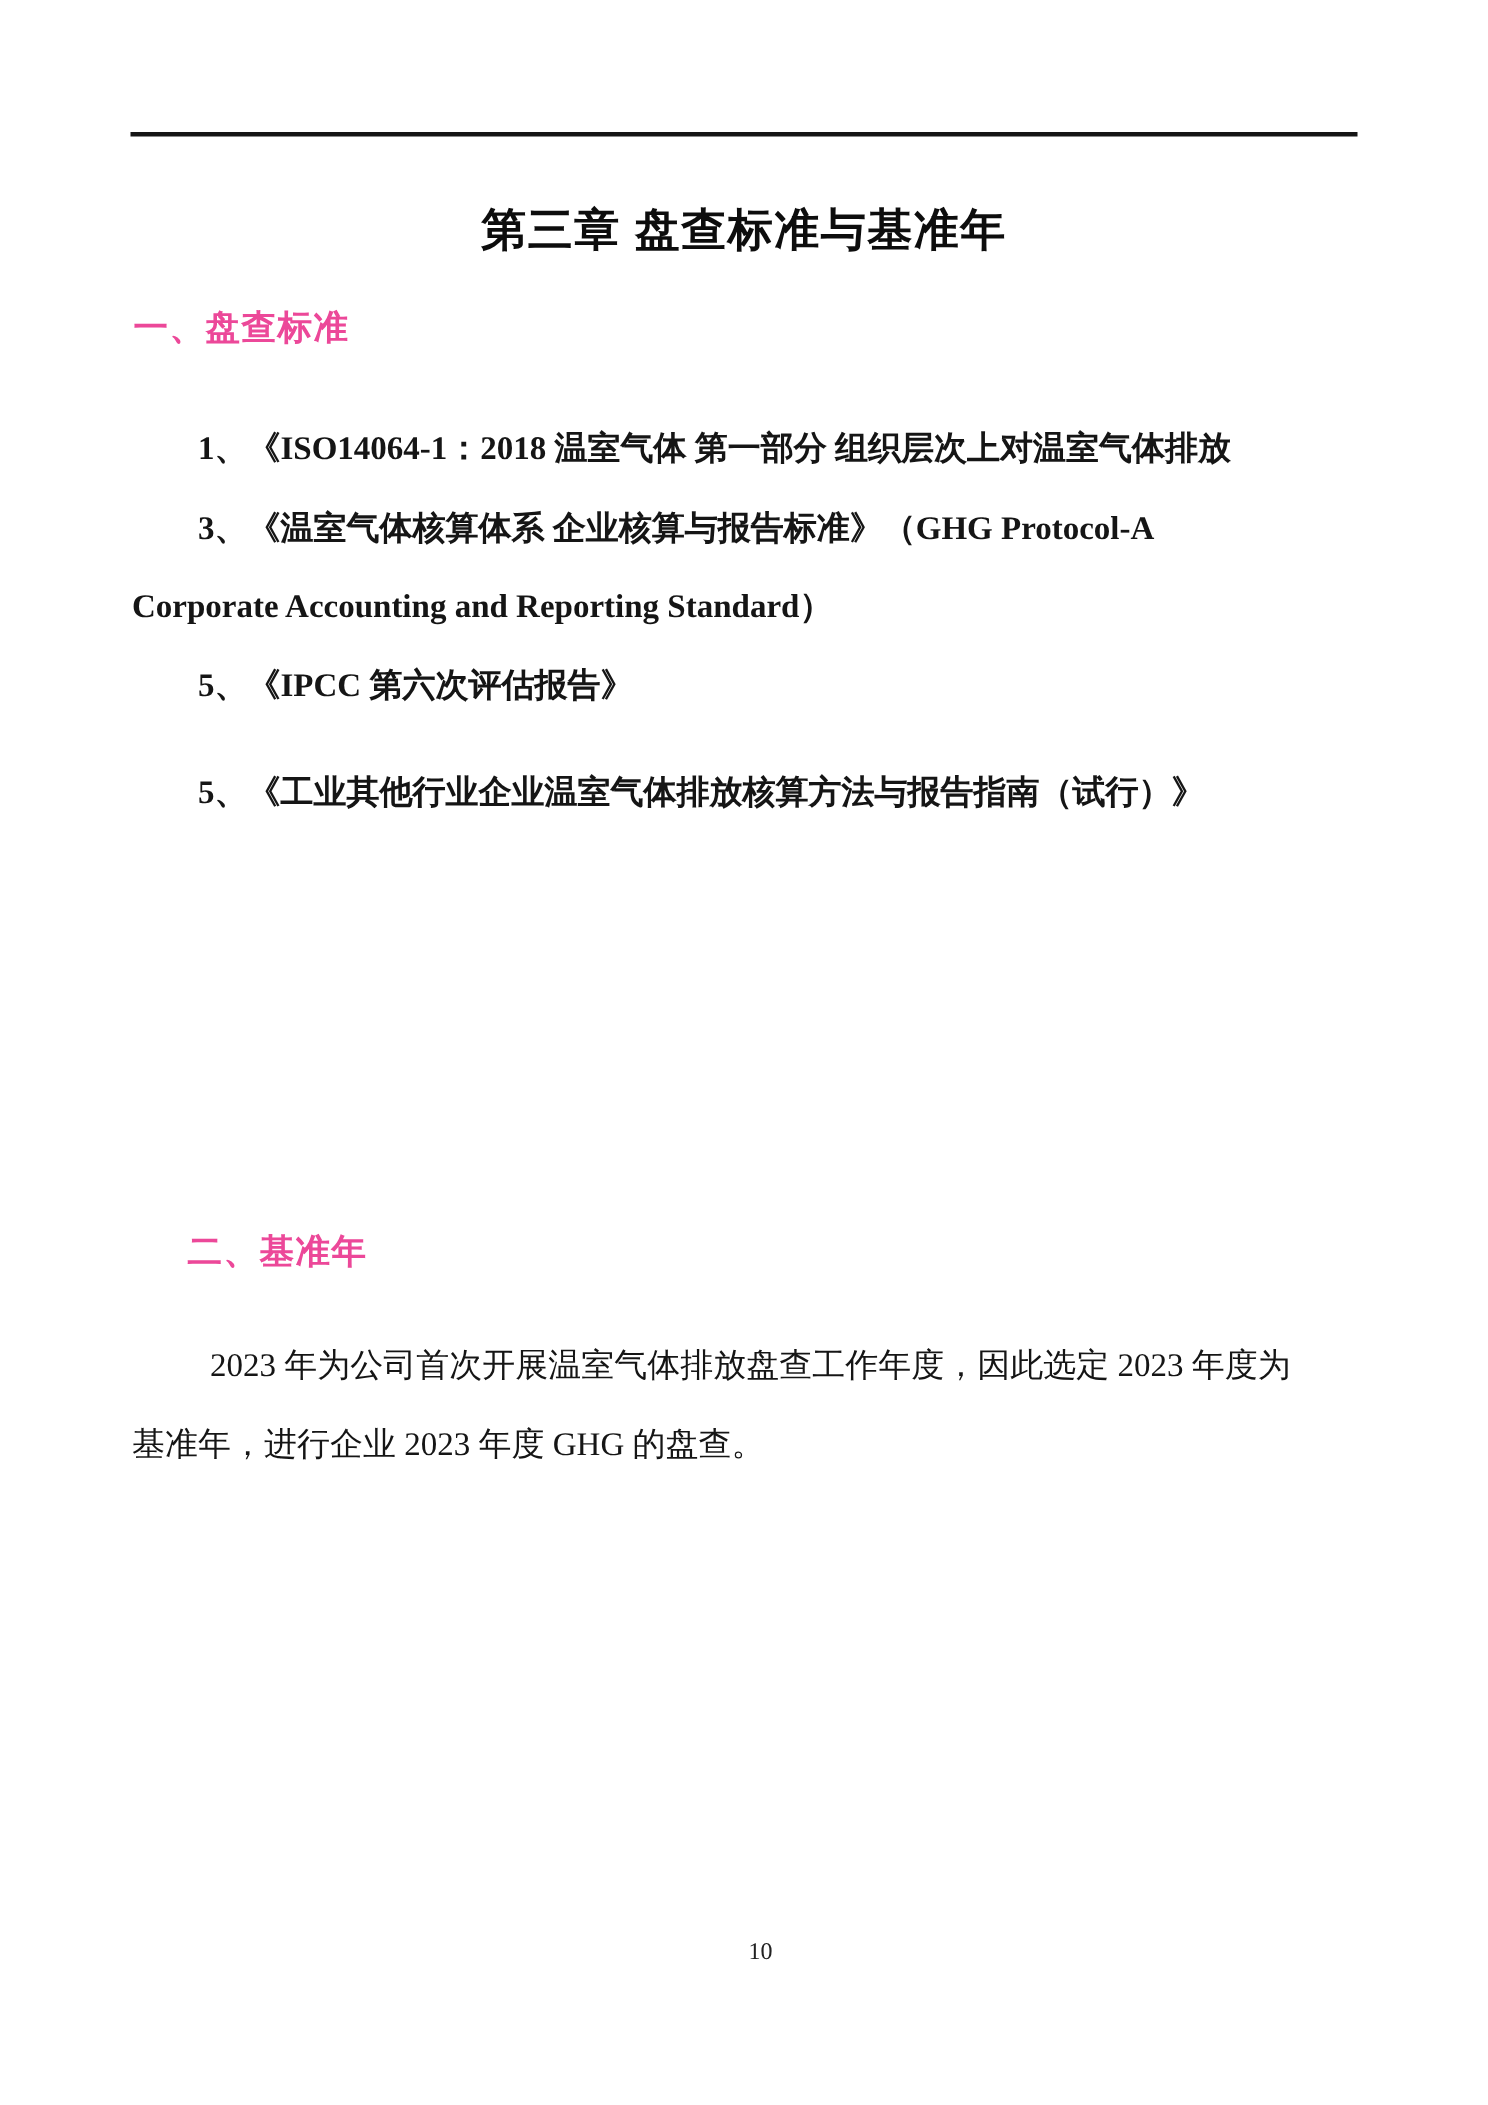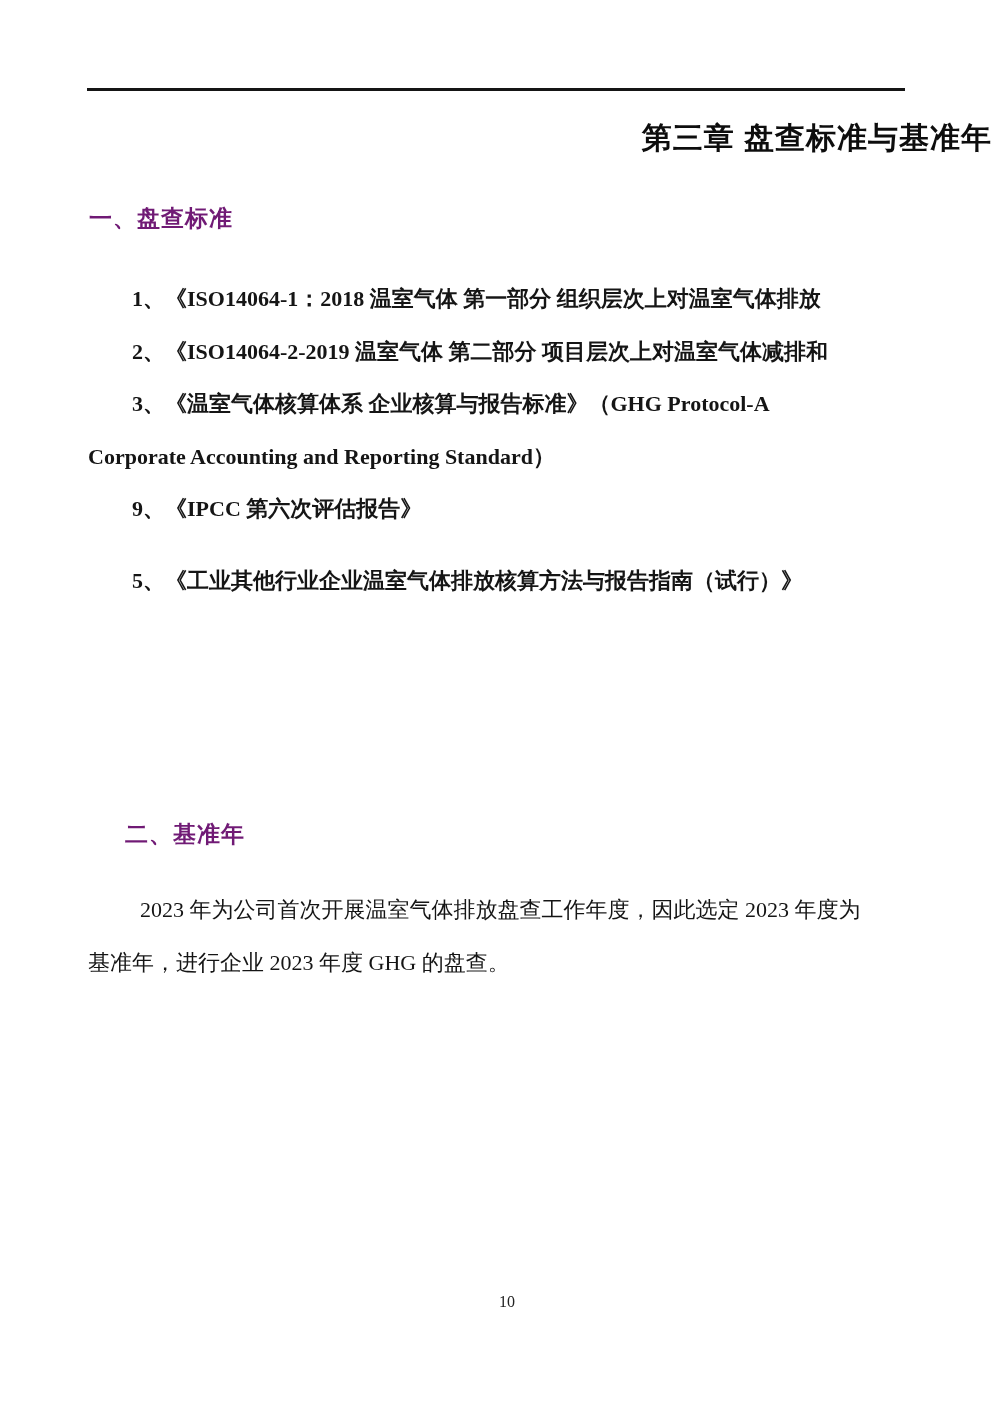--- a/index.html
+++ b/index.html
@@ -16,38 +16,38 @@
     position: absolute;
     left: 87px;
     top: 88px;
     width: 818px;
     height: 3px;
     background: #151515;
   }
   .chapter-title {
     position: absolute;
     left: 0;
-    top: 118px;
+    top: 134px;
     width: 100%;
-    text-align: right;
+    text-align: center;
     font-family: "Liberation Sans", "DejaVu Sans", sans-serif;
     font-weight: 700;
     font-size: 30px;
     line-height: 40px;
     letter-spacing: 1px;
     color: #0d0d0d;
   }
   .section-heading {
     position: absolute;
     left: 89px;
     font-family: "Liberation Sans", "DejaVu Sans", sans-serif;
     font-weight: 700;
     font-size: 23px;
     line-height: 32px;
-    color: #701a75;
+    color: #ec4899;
     letter-spacing: 1px;
   }
   .h1 { top: 202px; }
   .h2 { top: 818px; margin-left: 36px; }
   .body-block {
     position: absolute;
     left: 88px;
     width: 818px;
     font-size: 22px;
     color: #151515;
@@ -78,24 +78,23 @@
 <div class="page">
 
   <div class="rule"></div>
 
   <div class="chapter-title">第三章 盘查标准与基准年</div>
 
   <div class="section-heading h1">一、盘查标准</div>
 
   <div class="body-block standards-body">
     <div class="line first">1、《ISO14064-1：2018 温室气体 第一部分 组织层次上对温室气体排放</div>
-    <div class="line first">2、《ISO14064-2-2019 温室气体 第二部分 项目层次上对温室气体减排和</div>
     <div class="line first">3、《温室气体核算体系 企业核算与报告标准》（GHG Protocol-A</div>
     <div class="line">Corporate Accounting and Reporting Standard）</div>
-    <div class="line first">9、《IPCC 第六次评估报告》</div>
+    <div class="line first">5、《IPCC 第六次评估报告》</div>
     <div class="line first gap-before">5、《工业其他行业企业温室气体排放核算方法与报告指南（试行）》</div>
   </div>
 
   <div class="section-heading h2">二、基准年</div>
 
   <div class="body-block base-year-body">
     <div class="line pfirst">2023 年为公司首次开展温室气体排放盘查工作年度，因此选定 2023 年度为</div>
     <div class="line">基准年，进行企业 2023 年度 GHG 的盘查。</div>
   </div>
 

